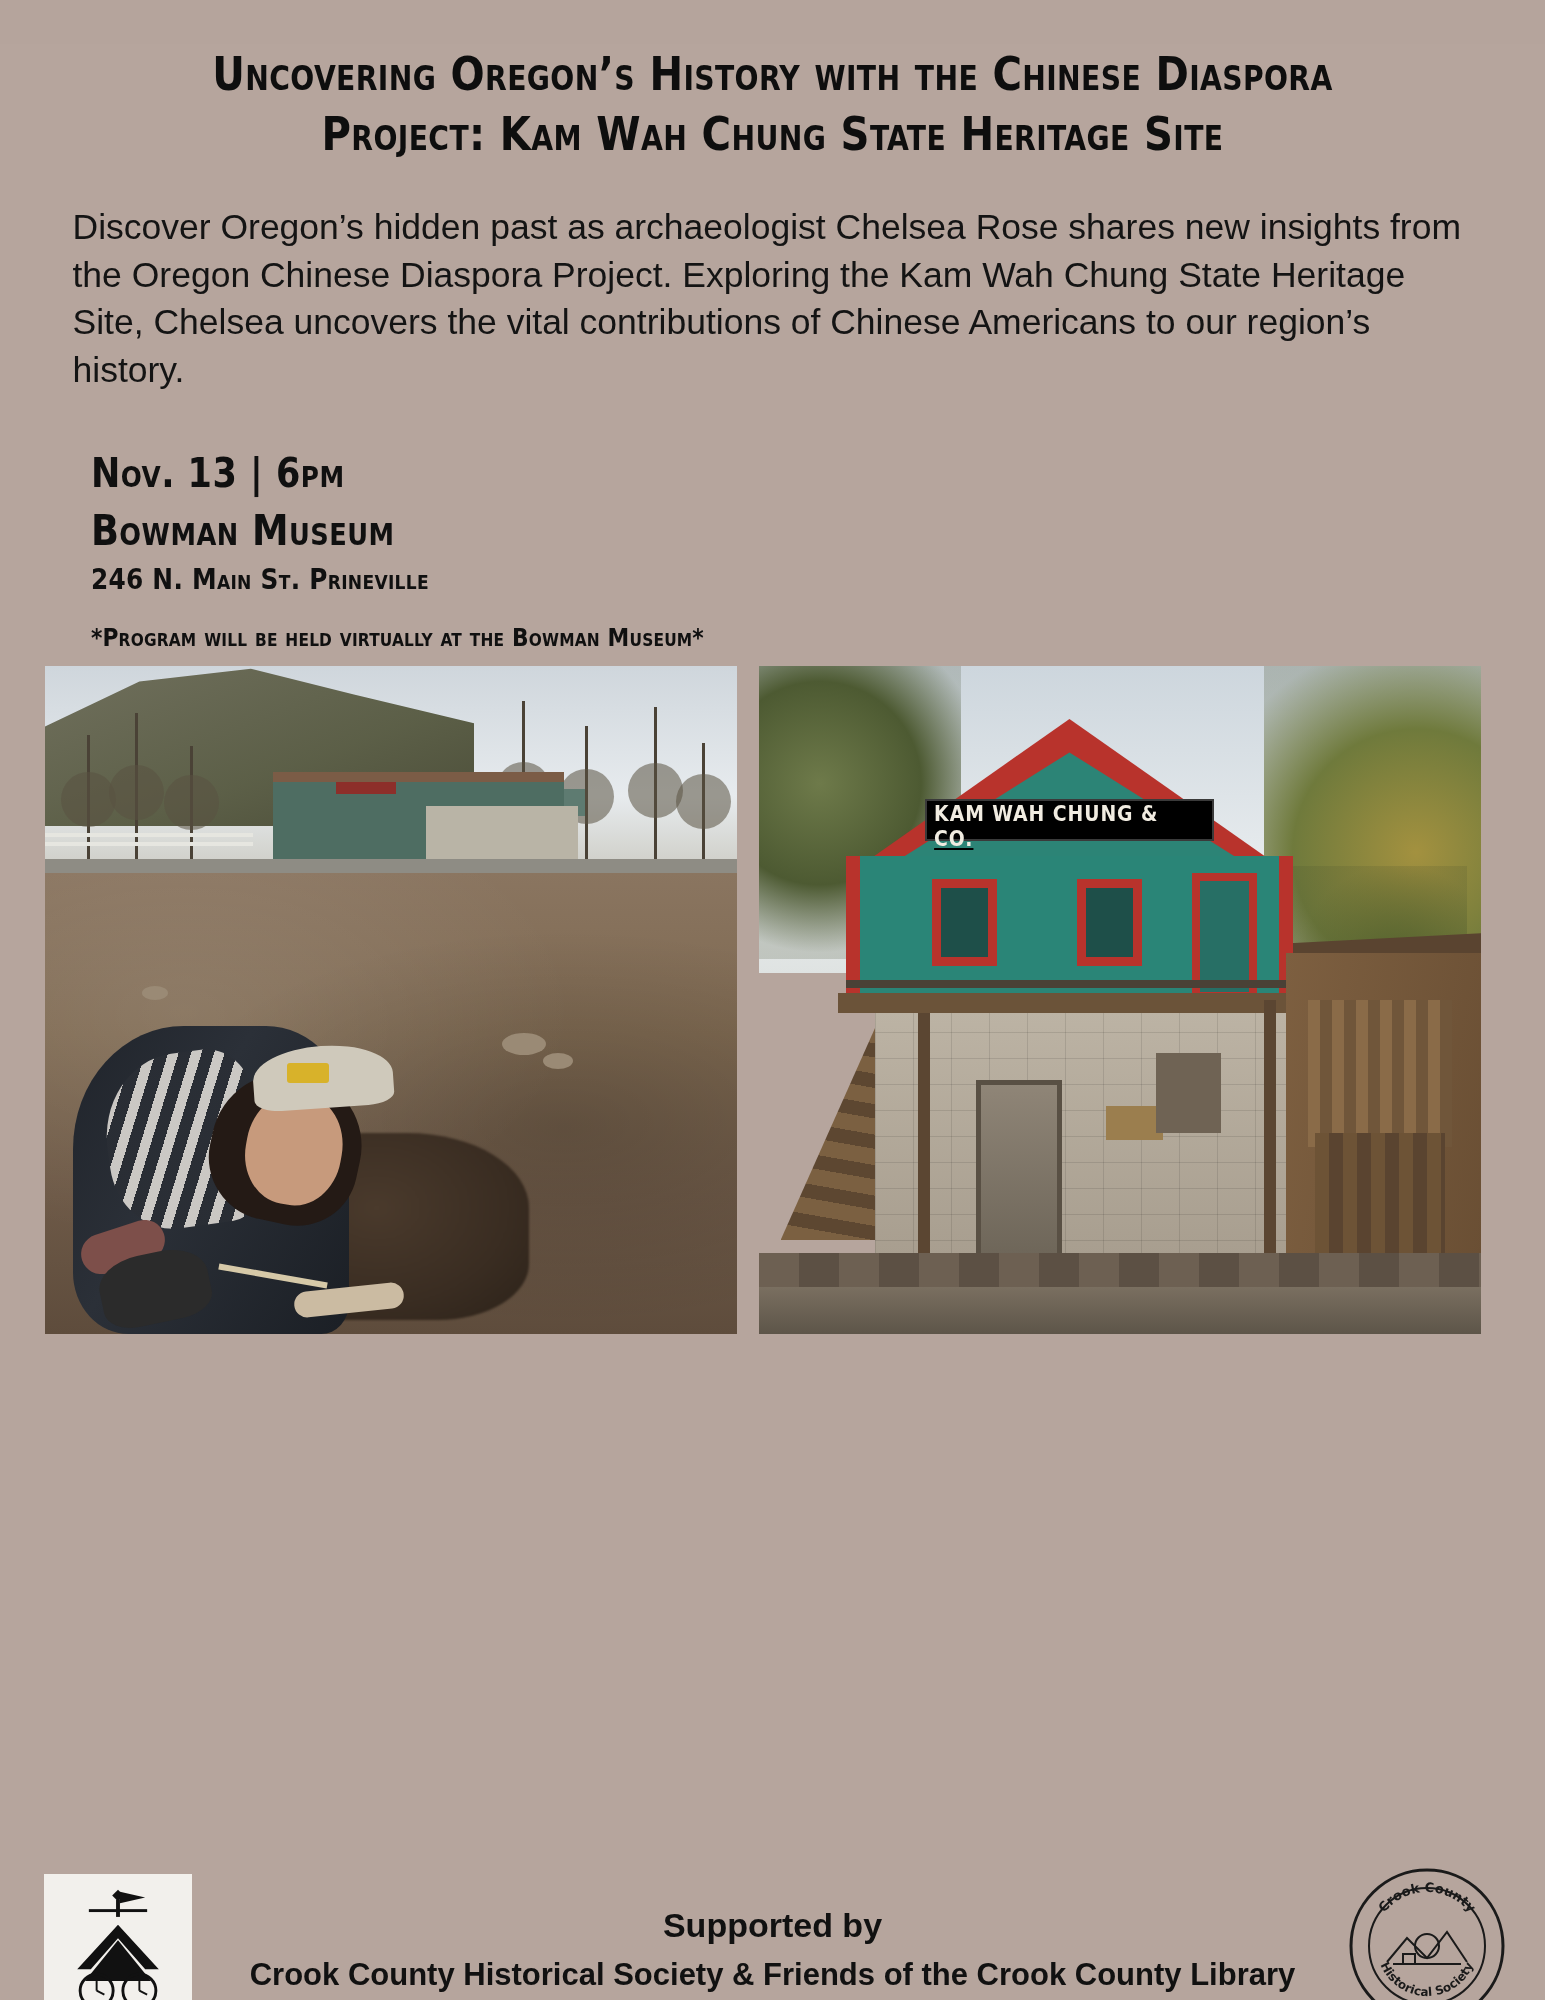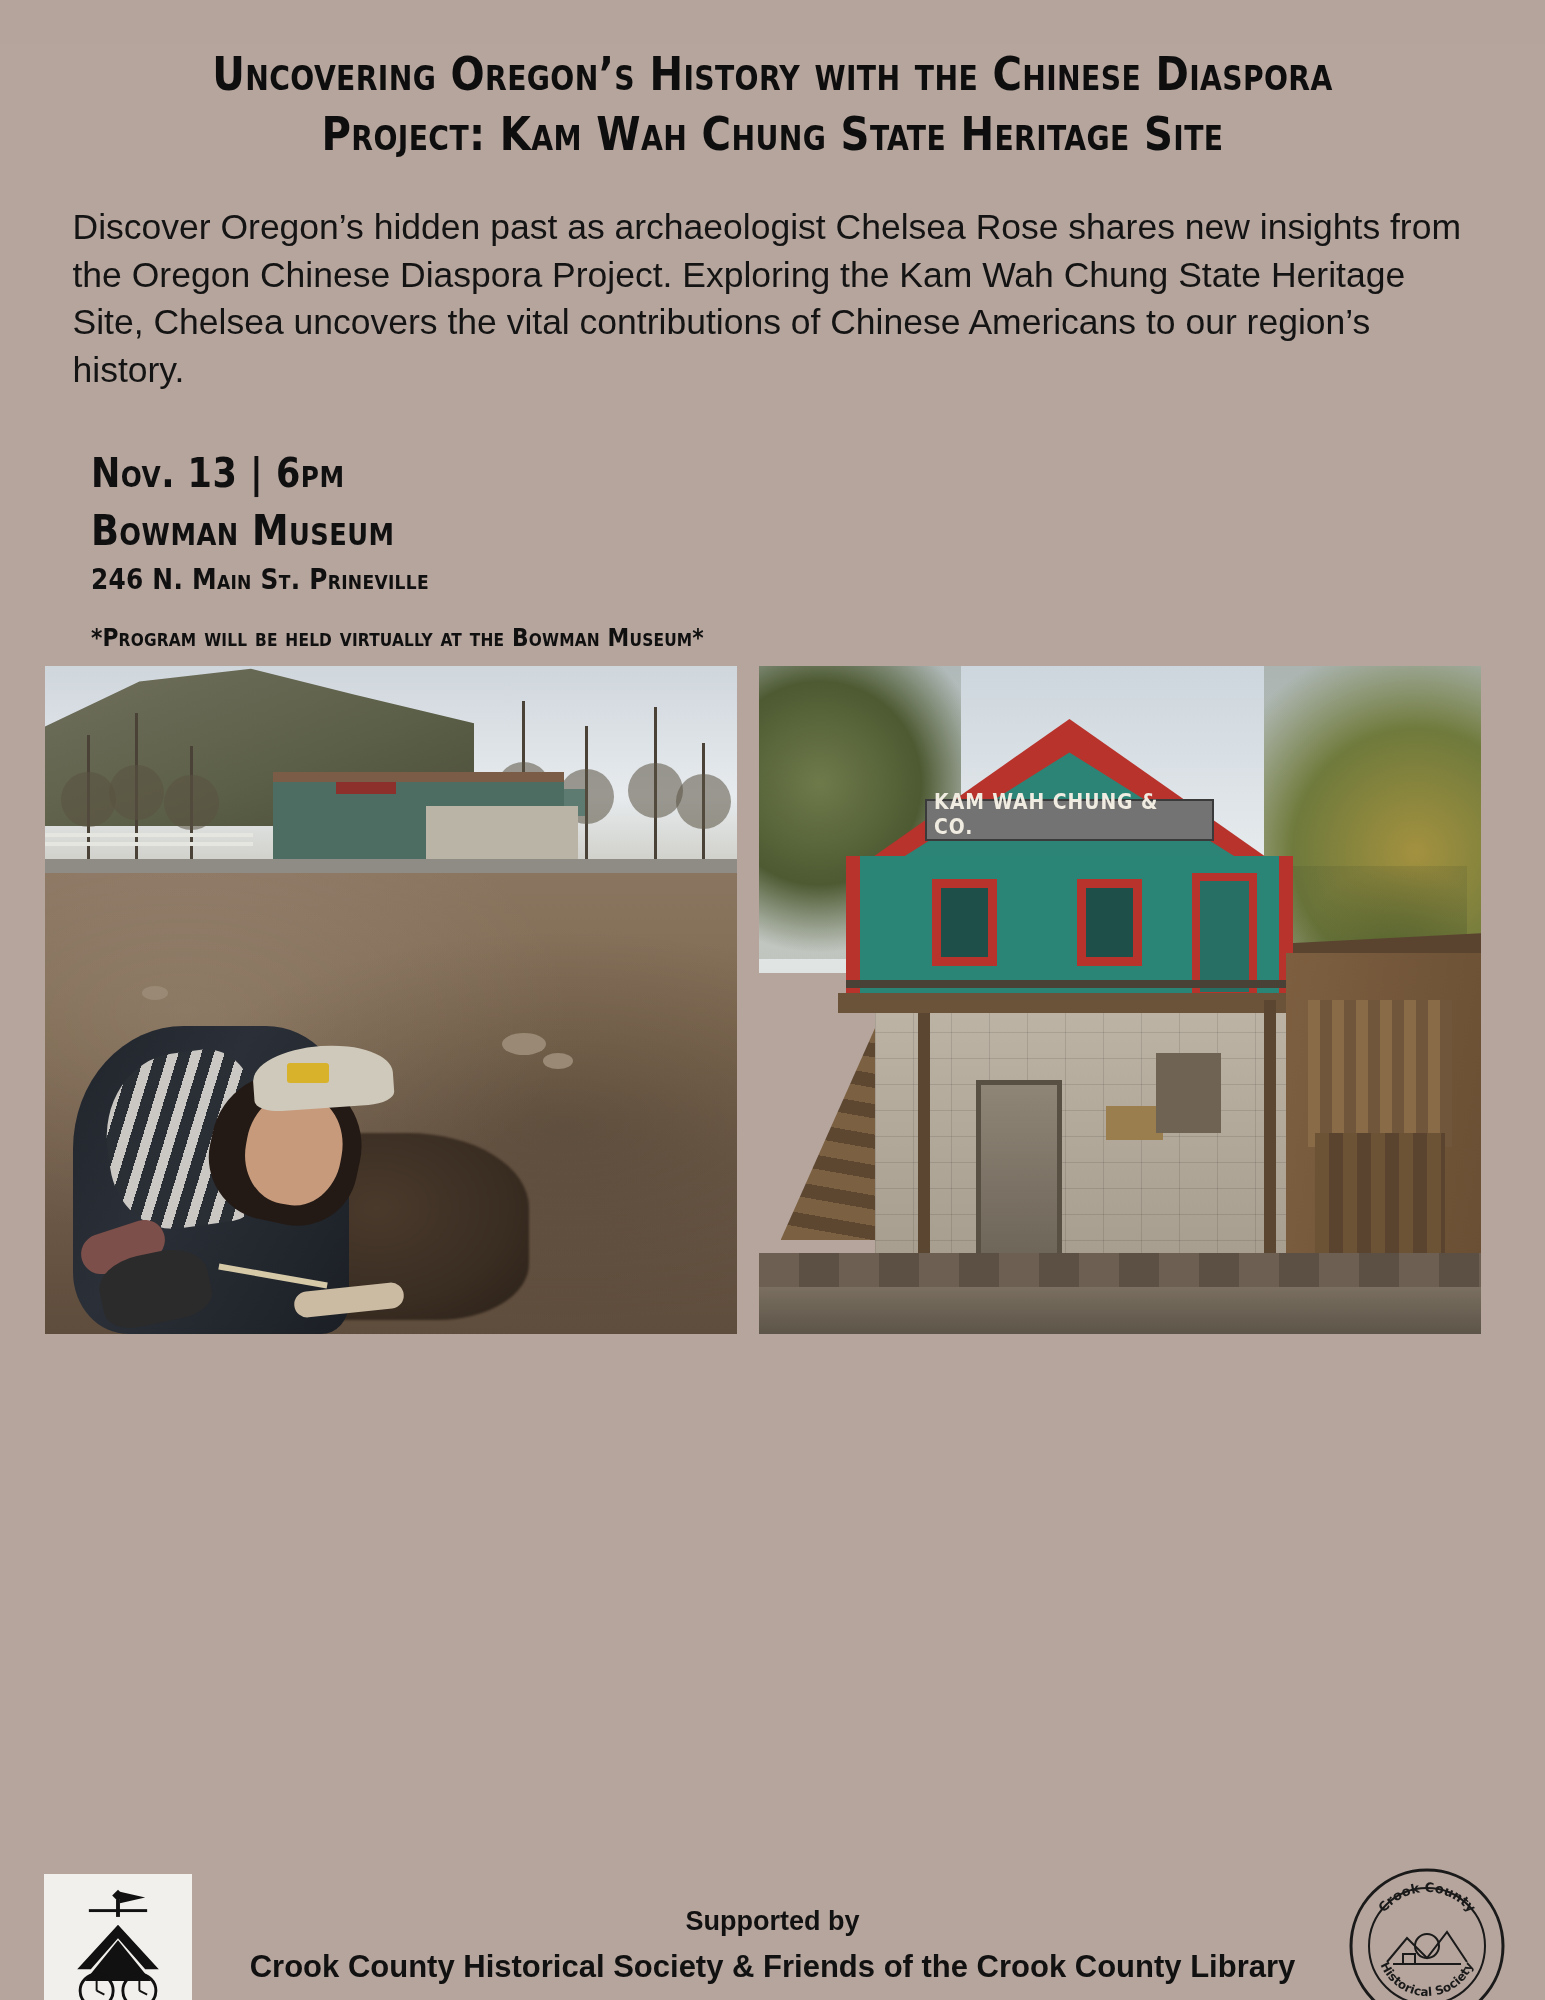--- a/index.html
+++ b/index.html
@@ -285,23 +285,24 @@
     background: #b8332c;
     clip-path: polygon(50% 0, 100% 100%, 0 100%);
   }
   .kwc-gable-inner {
     position: absolute; left: 18%; top: 13%; width: 50%; height: 17%;
     background: #2c8476;
     clip-path: polygon(50% 0, 100% 100%, 0 100%);
   }
   .kwc-signboard {
     position: absolute; left: 23%; top: 20%; width: 40%; height: 6.2%;
-    background: #737373;
-    display: flex; align-items: flex-end; justify-content: center;
+    background: #000000;
+    display: flex; align-items: flex-start; justify-content: center;
     border: 2px solid #3a3a3a;
+    text-decoration: underline;
   }
   .kwc-signboard span {
     color: #f1ece1;
     font-family: "DejaVu Sans Condensed", "Liberation Sans", sans-serif;
     font-weight: bold;
     font-size: 22px;
     letter-spacing: 1px;
     transform: scaleX(0.95);
   }
   .kwc-upper {
@@ -389,21 +390,21 @@
     width: 100%;
     height: 180px;
   }
   .footer-text {
     position: absolute;
     left: 0; right: 0; top: 42px;
     text-align: center;
     color: #111;
     font-weight: bold;
   }
-  .supported-by { font-size: 27px; }
+  .supported-by { font-size: 34px; }
   .supporters { margin-top: 12px; font-size: 31px; }
 
   .logo-left {
     position: absolute;
     left: 44px; bottom: 22px;
     width: 148px; height: 148px;
     background: #f2f0ec;
     padding: 6px;
   }
   .logo-right {

